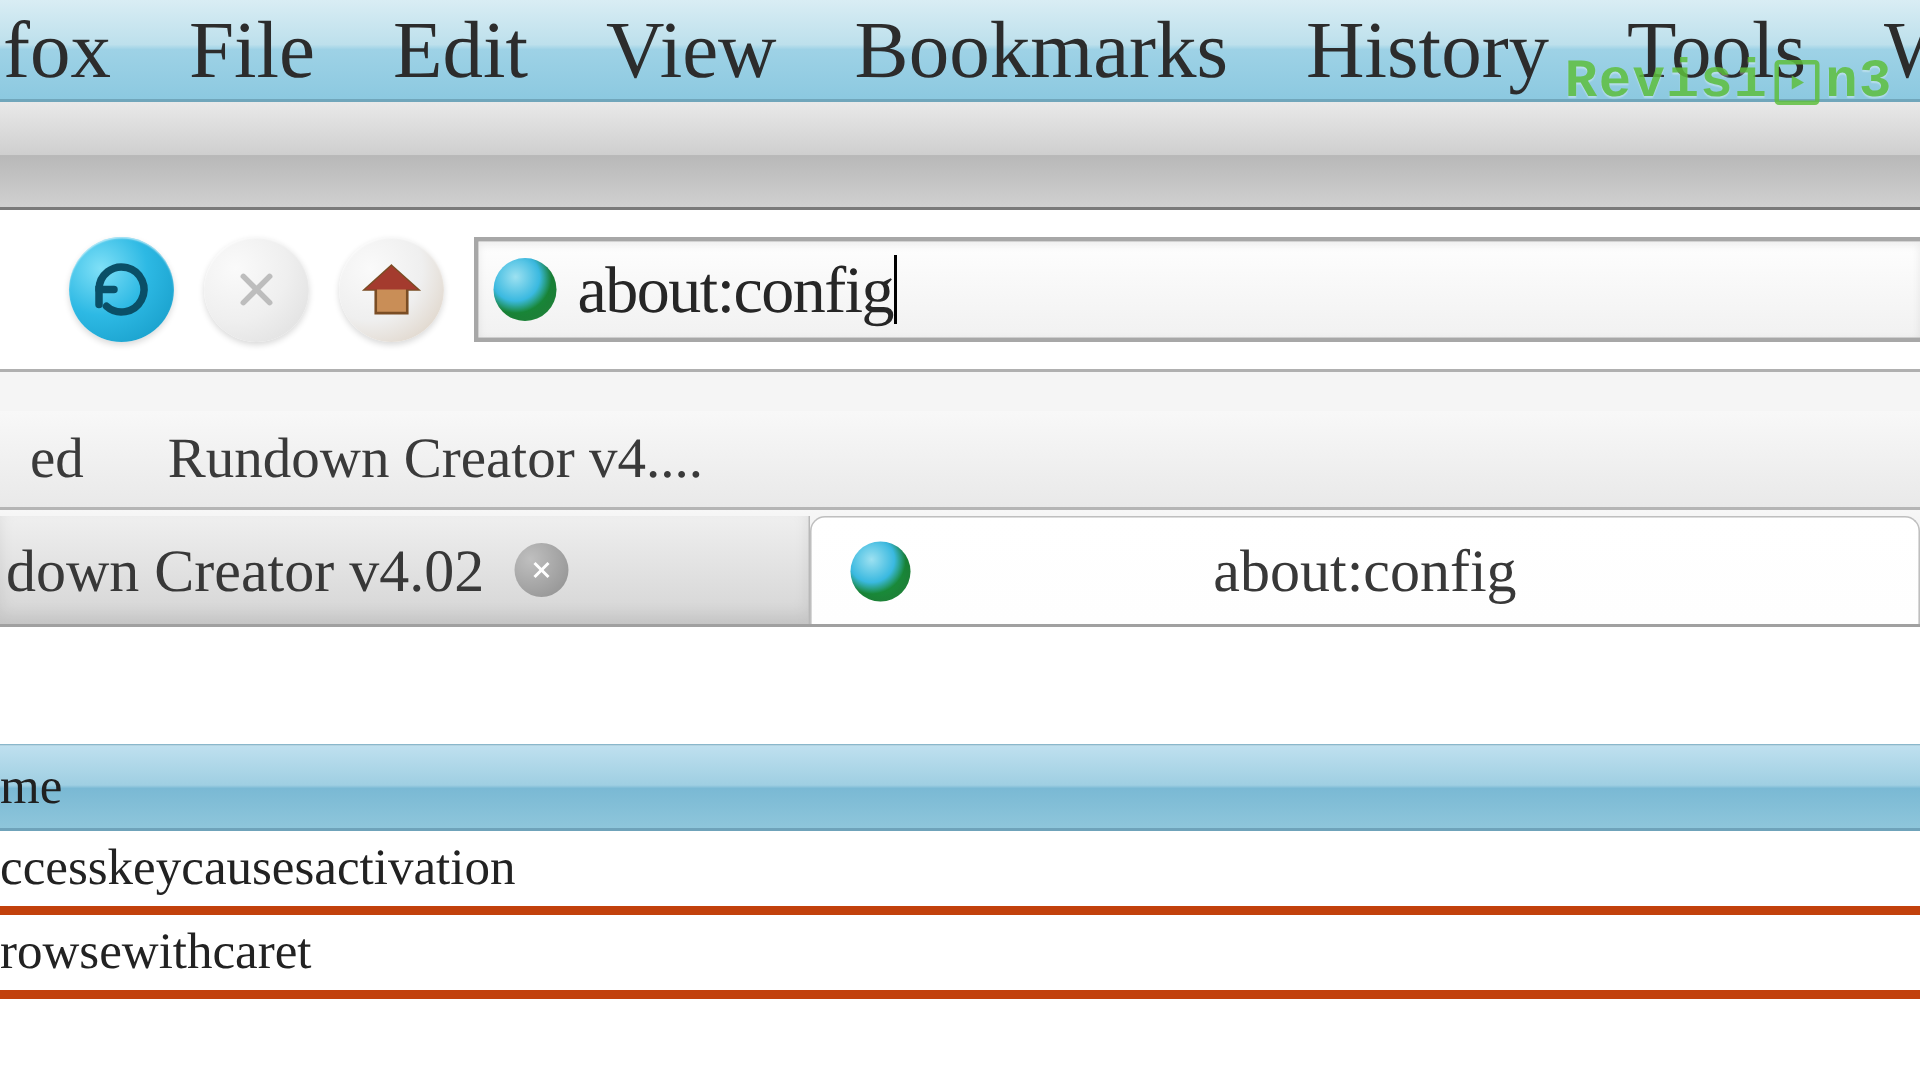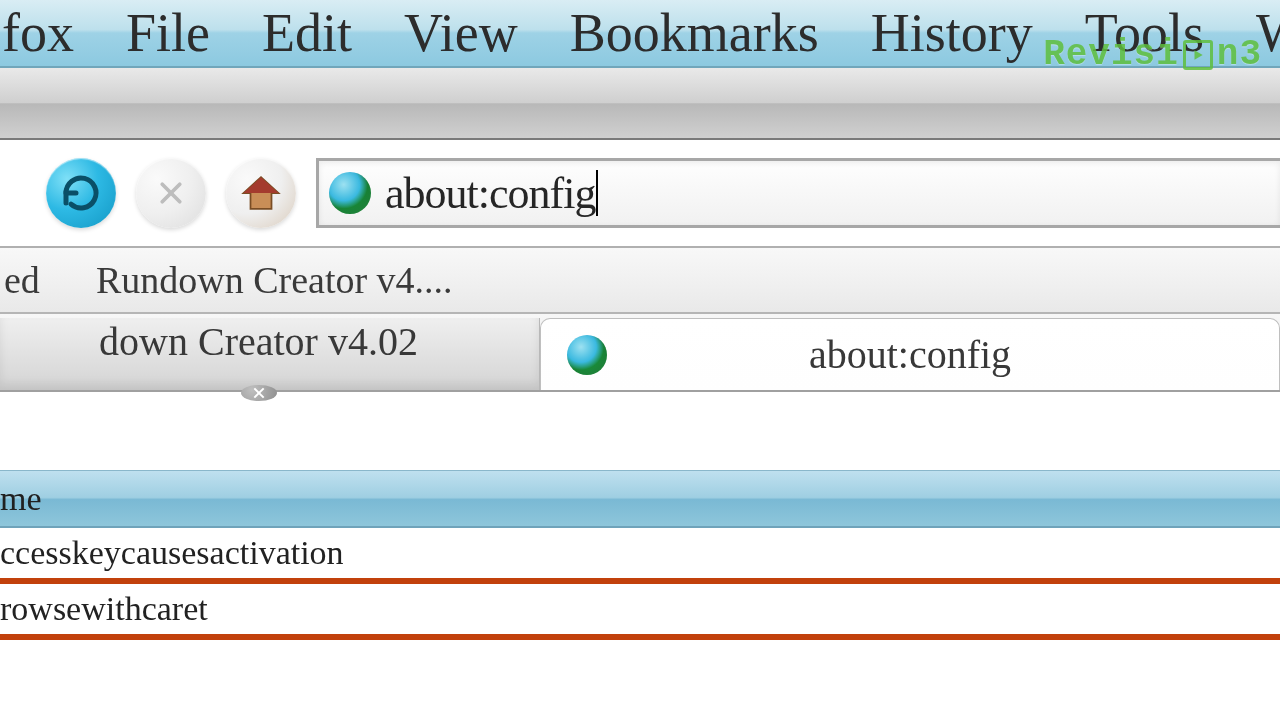--- a/index.html
+++ b/index.html
@@ -98,21 +98,22 @@
   
   .bookmarks-bar {
     height: 66px;
     display: flex;
     align-items: center;
     background: linear-gradient(180deg,#f8f8f8 0%, #e9e9e9 100%);
     border-bottom: 2px solid #b5b5b5;
     font-family: Georgia, serif;
     font-size: 38px;
     color: #3a3a3a;
-    padding-left: 0;
+    padding-left: 16px;
+    margin-top: 26px;
   }
   .bm-item { display:flex; align-items:center; padding: 0 28px; cursor: default; gap:10px;}
   .bm-item.trunc-left { padding-left:4px; }
   .rss-icon {
     width: 28px; height: 28px;
     background: linear-gradient(135deg,#ff9a2e 0%, #f66b00 100%);
     border-radius: 5px;
     display:inline-flex; align-items:center; justify-content:center;
     color:#fff; font-weight:bold; font-size:18px;
   }
@@ -128,21 +129,20 @@
     font-size: 40px;
     color: #383838;
   }
   .tab {
     height: 72px;
     display:flex;
     align-items:center;
     padding: 0 26px;
     gap: 20px;
     position: relative;
-    flex-direction: column;
   }
   .tab.inactive {
     background: linear-gradient(180deg,#efefef 0%, #d4d4d4 100%);
     border-right: 1px solid #b8b8b8;
     box-shadow: inset 0 -6px 10px rgba(0,0,0,.08);
   }
   .tab.active {
     background: linear-gradient(180deg,#ffffff 0%, #fefefe 100%);
     border-top-left-radius: 10px;
     border-top-right-radius: 10px;

